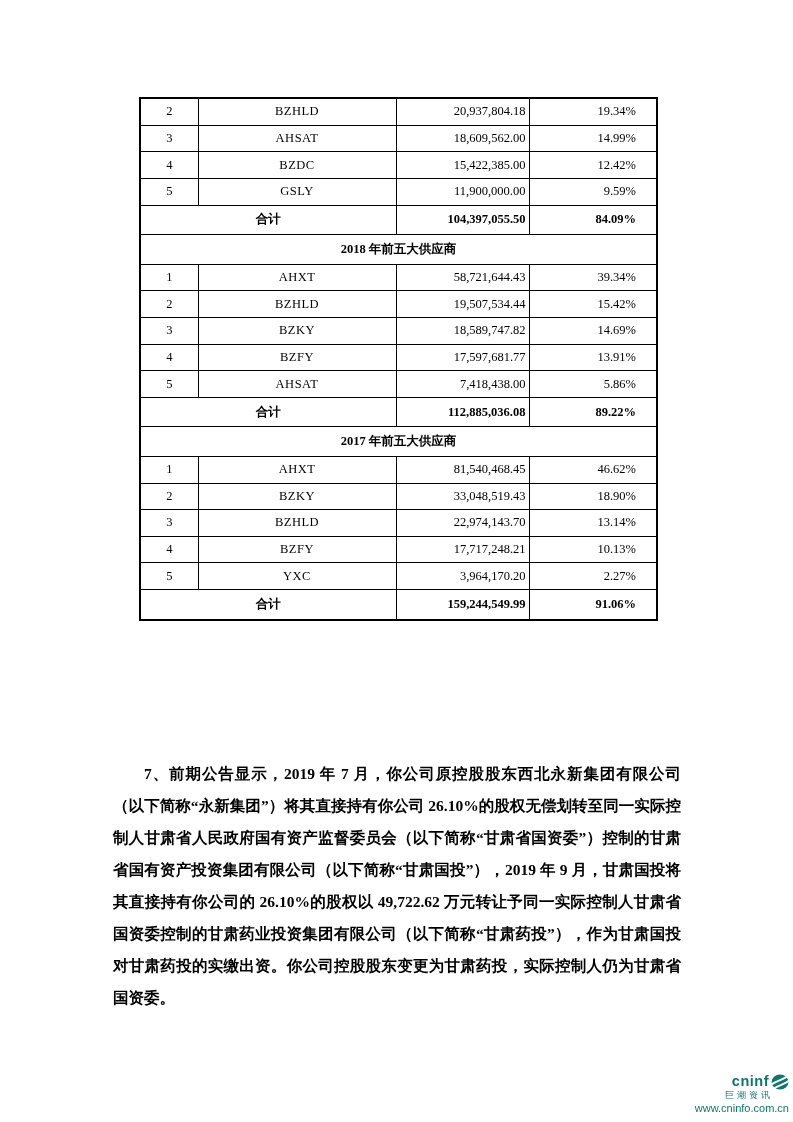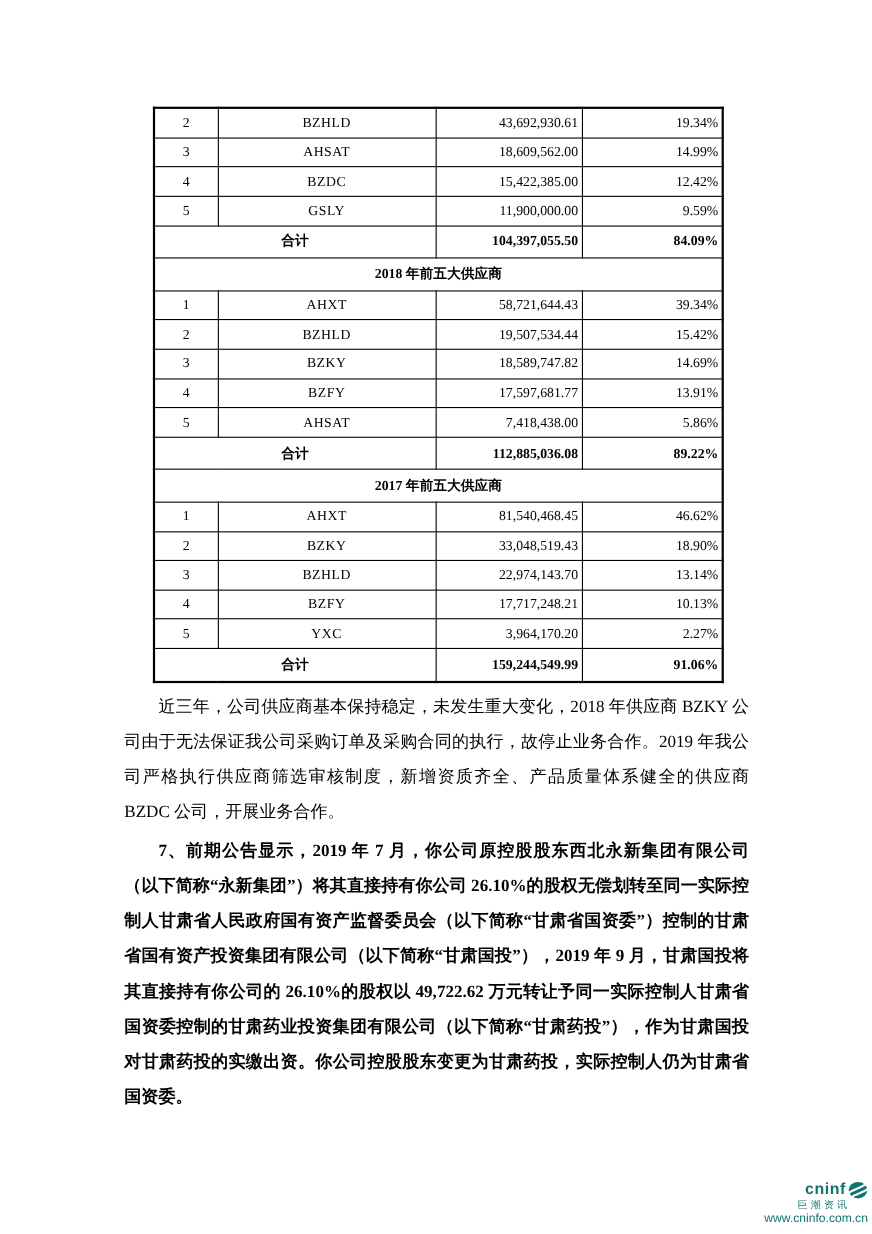--- a/index.html
+++ b/index.html
@@ -28,21 +28,21 @@
     border: 1.5px solid #000;
     font-size: 12.5px;
     font-family: "Liberation Serif", serif;
     vertical-align: middle;
     overflow: hidden;
     white-space: nowrap;
   }
   td.rank   { text-align: center; }
   td.name   { text-align: center; letter-spacing: 0.5px; }
   td.amount { text-align: right; padding-right: 3px; }
-  td.pct    { text-align: right; padding-right: 3px; }
+  td.pct    { text-align: right; padding-right: 20px; }
   td.total-label     { text-align: center; font-weight: bold; font-size: 13px; }
   td.section-header  { text-align: center; font-weight: bold; font-size: 13px; }
   .bold-num { font-weight: bold; }
 
   
   .para {
     position: absolute;
     left: 113px;
     width: 568px;
     margin: 0;
@@ -100,21 +100,21 @@
     <colgroup>
       <col style="width:58px">
       <col style="width:198px">
       <col style="width:133px">
       <col style="width:128px">
     </colgroup>
     <tbody id="suppliers-tbody">
         <tr>
           <td class="rank">2</td>
           <td class="name">BZHLD</td>
-          <td class="amount">43,692,930.61</td>
+          <td class="amount">20,937,804.18</td>
           <td class="pct">19.34%</td>
         </tr>
         <tr>
           <td class="rank">3</td>
           <td class="name">AHSAT</td>
           <td class="amount">18,609,562.00</td>
           <td class="pct">14.99%</td>
         </tr>
         <tr>
           <td class="rank">4</td>
@@ -205,21 +205,20 @@
           <td class="pct">2.27%</td>
         </tr>
         <tr>
           <td class="total-label" colspan="2">合计</td>
           <td class="amount bold-num">159,244,549.99</td>
           <td class="pct bold-num">91.06%</td>
         </tr>
       </tbody>
   </table>
 
-  <p class="para" id="para-1">近三年，公司供应商基本保持稳定，未发生重大变化，2018 年供应商 BZKY 公司由于无法保证我公司采购订单及采购合同的执行，故停止业务合作。2019 年我公司严格执行供应商筛选审核制度，新增资质齐全、产品质量体系健全的供应商 BZDC 公司，开展业务合作。</p>
 
   <p class="para" id="para-2">7、前期公告显示，2019 年 7 月，你公司原控股股东西北永新集团有限公司（以下简称“永新集团”）将其直接持有你公司 26.10%的股权无偿划转至同一实际控制人甘肃省人民政府国有资产监督委员会（以下简称“甘肃省国资委”）控制的甘肃省国有资产投资集团有限公司（以下简称“甘肃国投”），2019 年 9 月，甘肃国投将其直接持有你公司的 26.10%的股权以 49,722.62 万元转让予同一实际控制人甘肃省国资委控制的甘肃药业投资集团有限公司（以下简称“甘肃药投”），作为甘肃国投对甘肃药投的实缴出资。你公司控股股东变更为甘肃药投，实际控制人仍为甘肃省国资委。</p>
 
 
   <div class="logo" style="color: #0f766e;">
     <div class="logo-row1">
       <span>cninf</span>
       <span style="display:inline-flex;">
         <svg width="18" height="16" viewBox="0 0 20 18" aria-hidden="true">
           <ellipse cx="10" cy="9" rx="9.5" ry="8.5" fill="currentColor"></ellipse>

